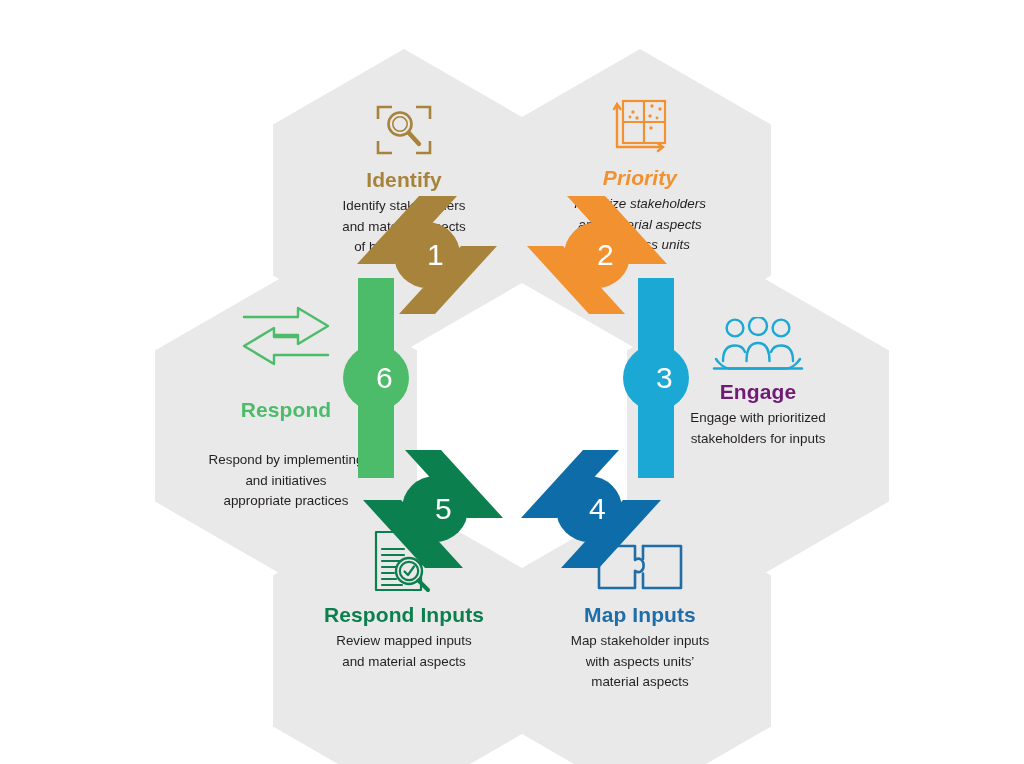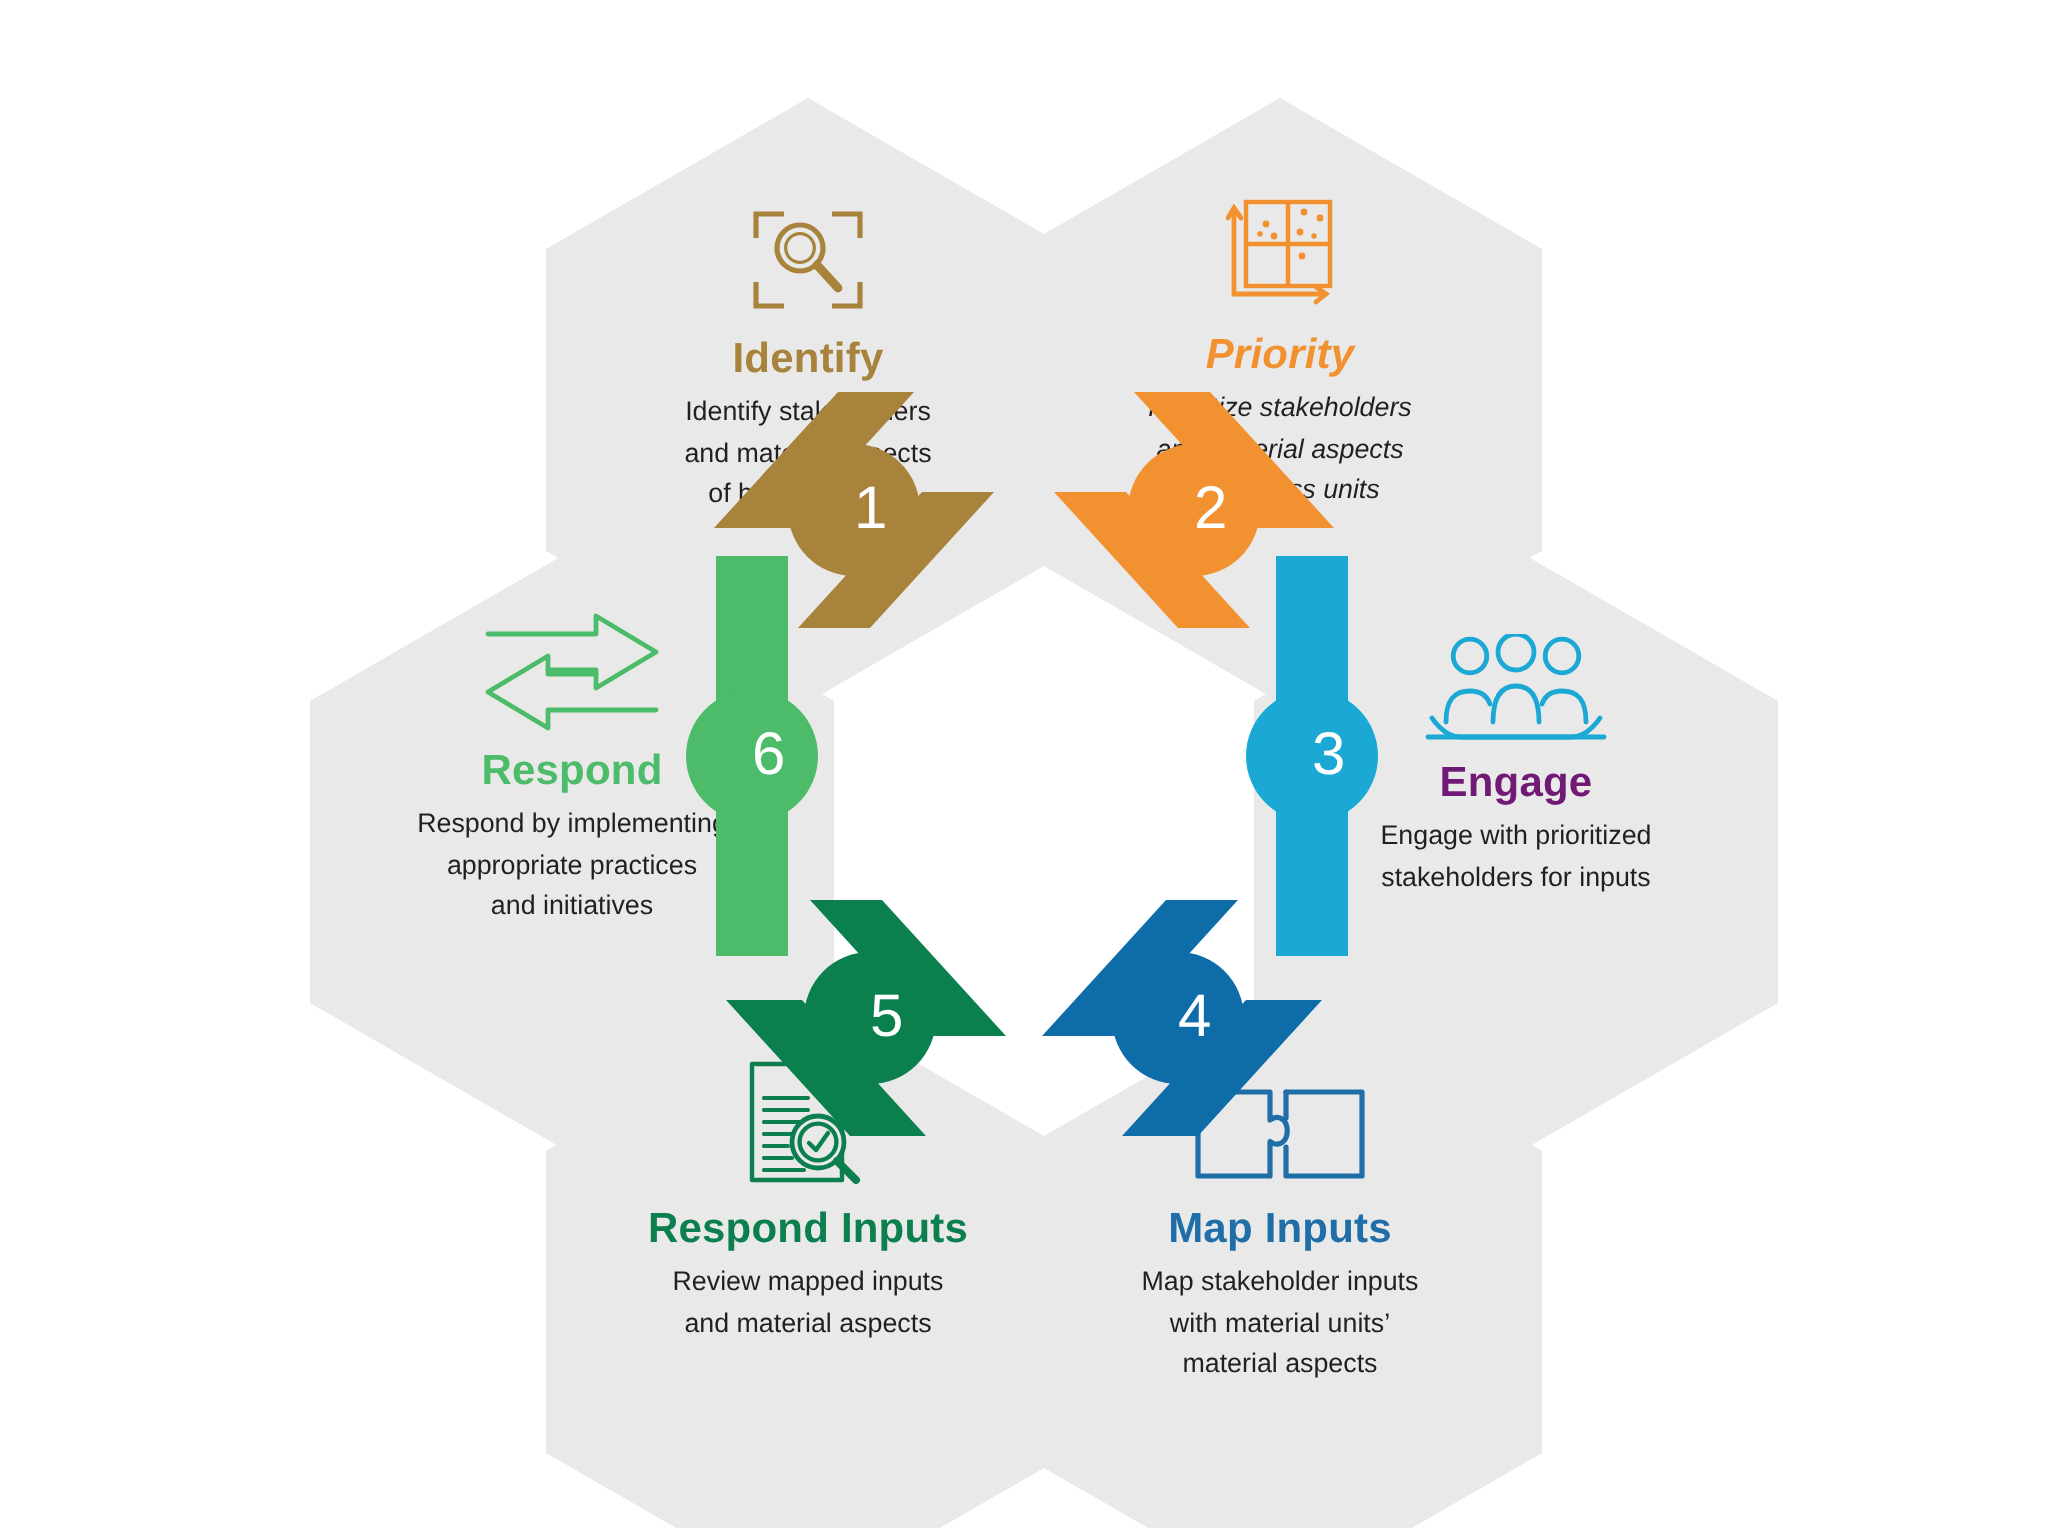--- a/index.html
+++ b/index.html
@@ -43,21 +43,21 @@
   #hex-map-inputs   {left:509px; top:500px;}
   #hex-review-inputs{left:273px; top:500px;}
   #hex-respond      {left:155px; top:275px;}
 
   
   #hex-identify      .hex-inner{top:48px;}
   #hex-priority      .hex-inner{top:46px;font-style:italic;}
   #hex-engage        .hex-inner{top:34px;}
   #hex-map-inputs    .hex-inner{top:32px;align-items:center;}
   #hex-review-inputs .hex-inner{top:32px;}
-  #hex-respond       .hex-inner{top:28px;}
+  #hex-respond       .hex-inner{top:28px;gap:24px;}
 
   
   .conn{position:absolute;}
   .conn svg{display:block;overflow:visible;}
   .conn-num{
     position:absolute;
     color:#ffffff;font-size:30px;font-weight:400;
     line-height:1;
     left:0;right:0;text-align:center;
     pointer-events:none;
@@ -175,21 +175,21 @@
             <path d="M5 6 L41 6 L41 20 C41 20 44 17.5 47 19.5 C50.5 21.8 50.5 29 47 31.3
                      C44 33.3 41 30.8 41 30.8 L41 48 L5 48 Z"></path>
             <path d="M49 6 L87 6 L87 48 L49 48 L49 33.5"></path>
             <path d="M49 6 L49 19"></path>
           </g>
         </svg>
       </div>
       <div class="hex-title" style="color:#1f6ea8">Map Inputs</div>
       <div class="hex-desc">
         <div>Map stakeholder inputs</div>
-        <div>with material units’</div>
+        <div>with aspects units’</div>
         <div>material aspects</div>
       </div>
     </div>
   </div>
 
   <div class="hex" id="hex-review-inputs">
     <div class="hex-inner">
       <div class="hex-icon">
         <svg width="76" height="68" viewBox="0 0 76 68">
           <g fill="none" stroke="#0c7f4e" stroke-width="2.2" stroke-linejoin="round">
@@ -229,22 +229,22 @@
         <svg width="96" height="62" viewBox="0 0 96 62">
           <g fill="none" stroke="#4cbb6a" stroke-width="2.4" stroke-linejoin="round" stroke-linecap="round">
             <path d="M6 12 L60 12 L60 3 L90 21 L60 39 L60 30 L36 30"></path>
             <path d="M90 50 L36 50 L36 59 L6 41 L36 23 L36 32 L60 32"></path>
           </g>
         </svg>
       </div>
       <div class="hex-title" style="color:#4cbb6a">Respond</div>
       <div class="hex-desc">
         <div>Respond by implementing</div>
+        <div>and initiatives</div>
         <div>appropriate practices</div>
-        <div>and initiatives</div>
       </div>
     </div>
   </div>
 
   <div class="conn" id="conn-1">
     <svg width="140" height="120" viewBox="0 0 140 120">
       <polygon points="0,68 62,0 100,0 38,68" fill="#a8833c"></polygon>
       <polygon points="42,118 104,50 140,50 78,118" fill="#a8833c"></polygon>
       <circle cx="70" cy="59" r="33" fill="#a8833c"></circle>
     </svg>

